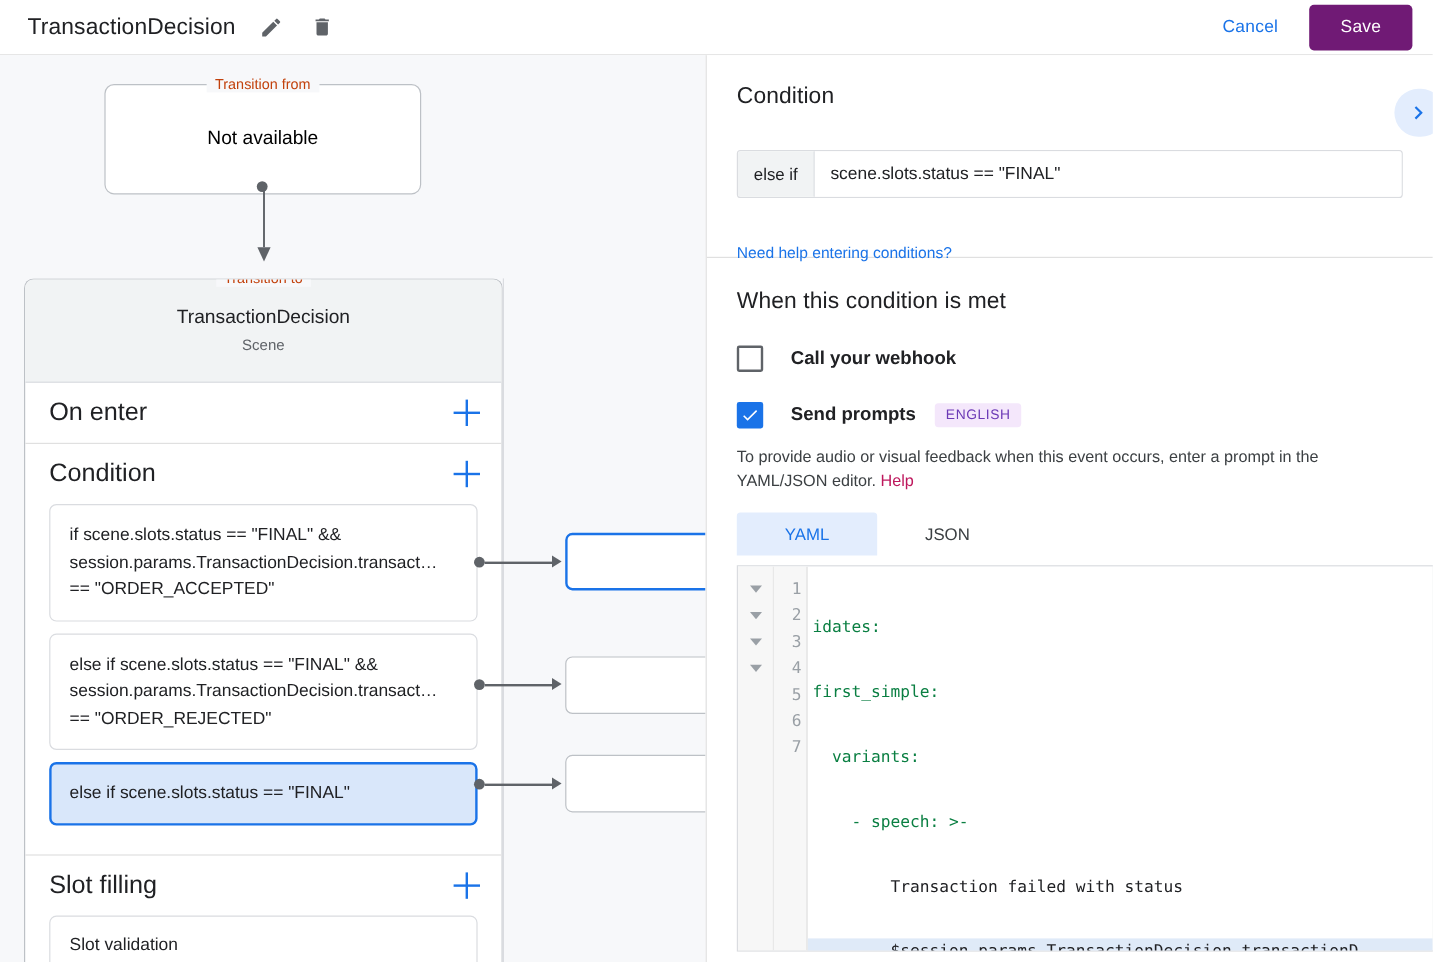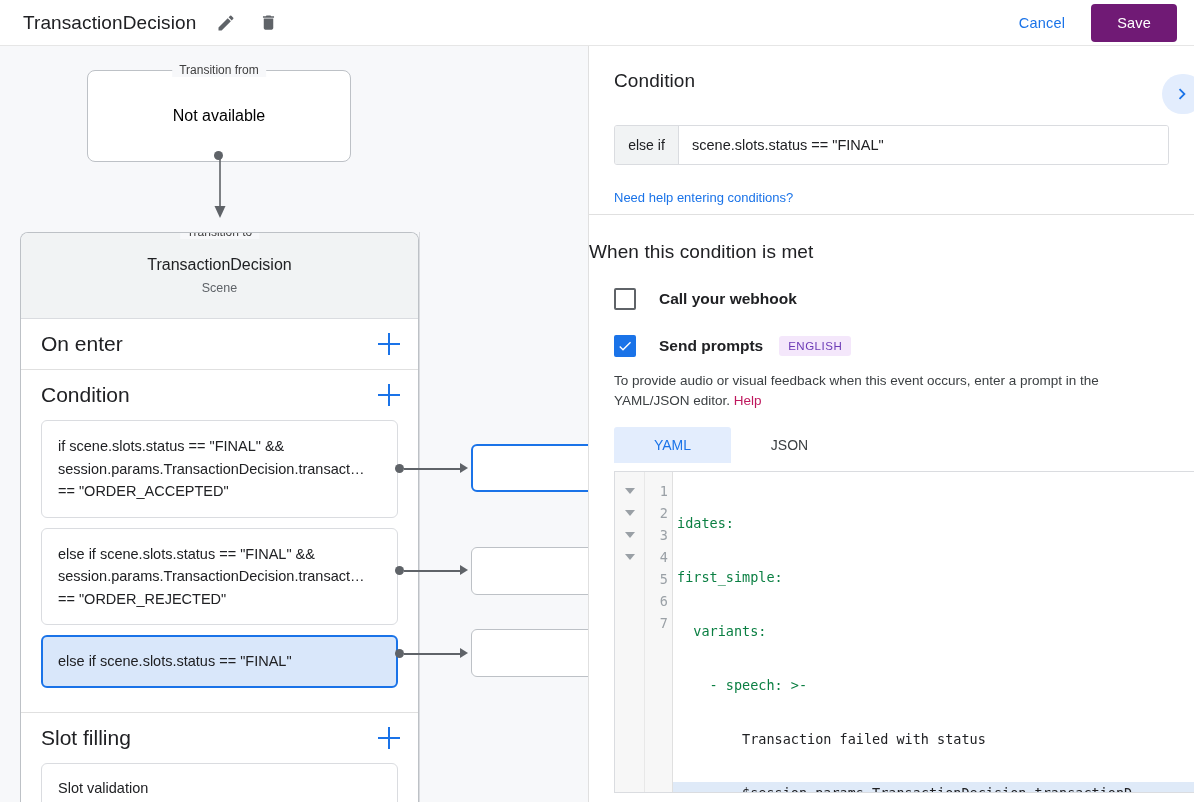--- a/index.html
+++ b/index.html
@@ -52,21 +52,21 @@
 
   
   .fbox {
     position: absolute;
     border: 1px solid #bdc1c6; border-radius: 8px;
     background: #ffffff;
   }
   .fbox-legend {
     position: absolute; top: -8px; left: 50%; transform: translateX(-50%);
     background: #f7f8fa; padding: 0 7px;
-    font-size: 12px; color: #404040; white-space: nowrap;
+    font-size: 12px; color: #c2410c; white-space: nowrap;
   }
 
   #transition-from {
     left: 87px; top: 24px; width: 264px; height: 92px;
     display: flex; align-items: center; justify-content: center;
   }
   #transition-from .body { font-size: 16px; color: #000000; }
 
   .arrow-wrap { position: absolute; left: 213px; top: 108px; width: 14px; height: 66px; }
 
@@ -171,26 +171,26 @@
     border-right: 1px solid #dadce0;
     display: flex; align-items: center; justify-content: center;
     font-size: 14px; color: #202124;
   }
   .cond-input {
     flex: 1; border: none; outline: none; padding: 0 13px;
     font-size: 14.5px; color: #202124; background: #ffffff;
     font-family: "Liberation Sans", sans-serif;
   }
   .help-link {
-    display: inline-block; margin: 9px 0 0 25px;
+    display: inline-block; margin: 22px 0 0 25px;
     font-size: 13px; color: #1a73e8; text-decoration: none; cursor: pointer;
   }
 
   .panel-sec2 { padding: 26px 0 0 0; }
-  .sec2-h { font-size: 19px; color: #202124; letter-spacing: .1px; }
+  .sec2-h { font-size: 19px; color: #202124; margin-left: 25px; letter-spacing: .1px; }
 
   .chk-row { display: flex; align-items: center; margin: 25px 0 0 25px; }
   .chkbox {
     width: 22px; height: 22px; border: 2px solid #5f6368; border-radius: 2px;
     background: #ffffff; cursor: pointer; flex: none;
     display: flex; align-items: center; justify-content: center;
   }
   .chkbox.checked { background: #1a73e8; border-color: #1a73e8; }
   .chk-label { margin-left: 23px; font-size: 15.5px; color: #202124; font-weight: bold; }
   .lang-badge {

